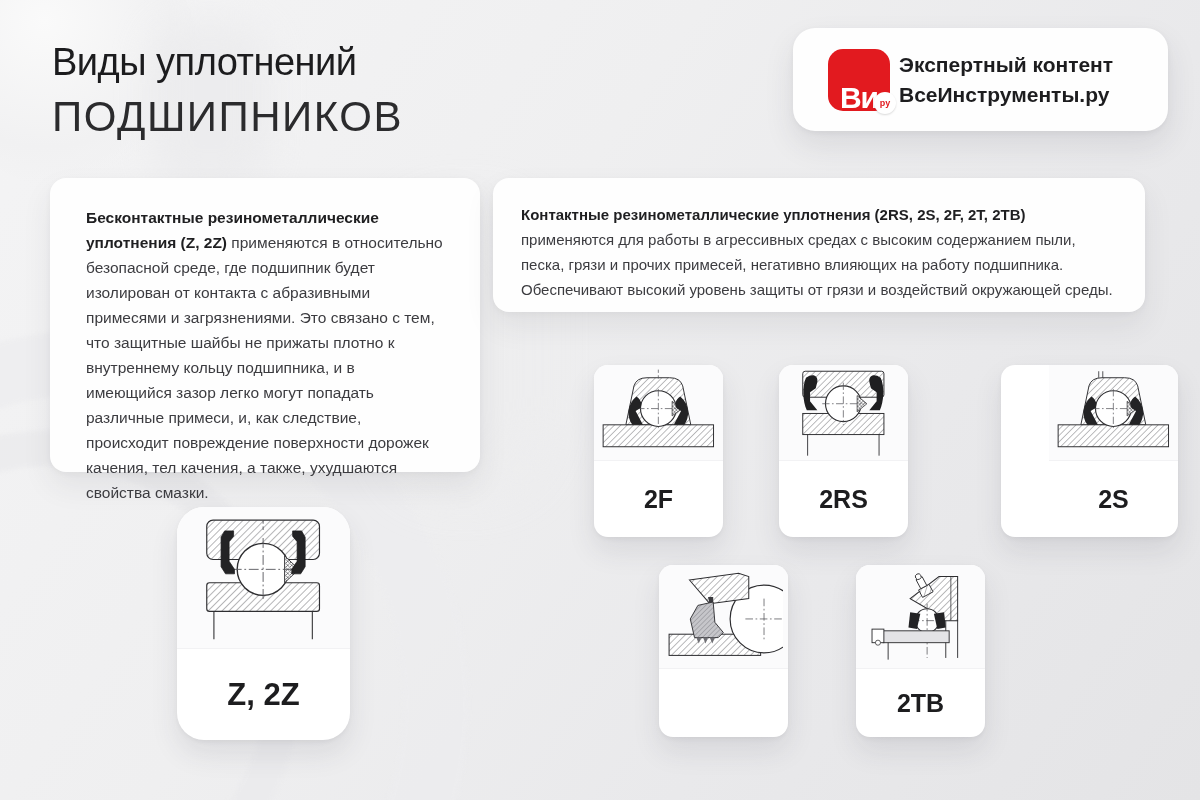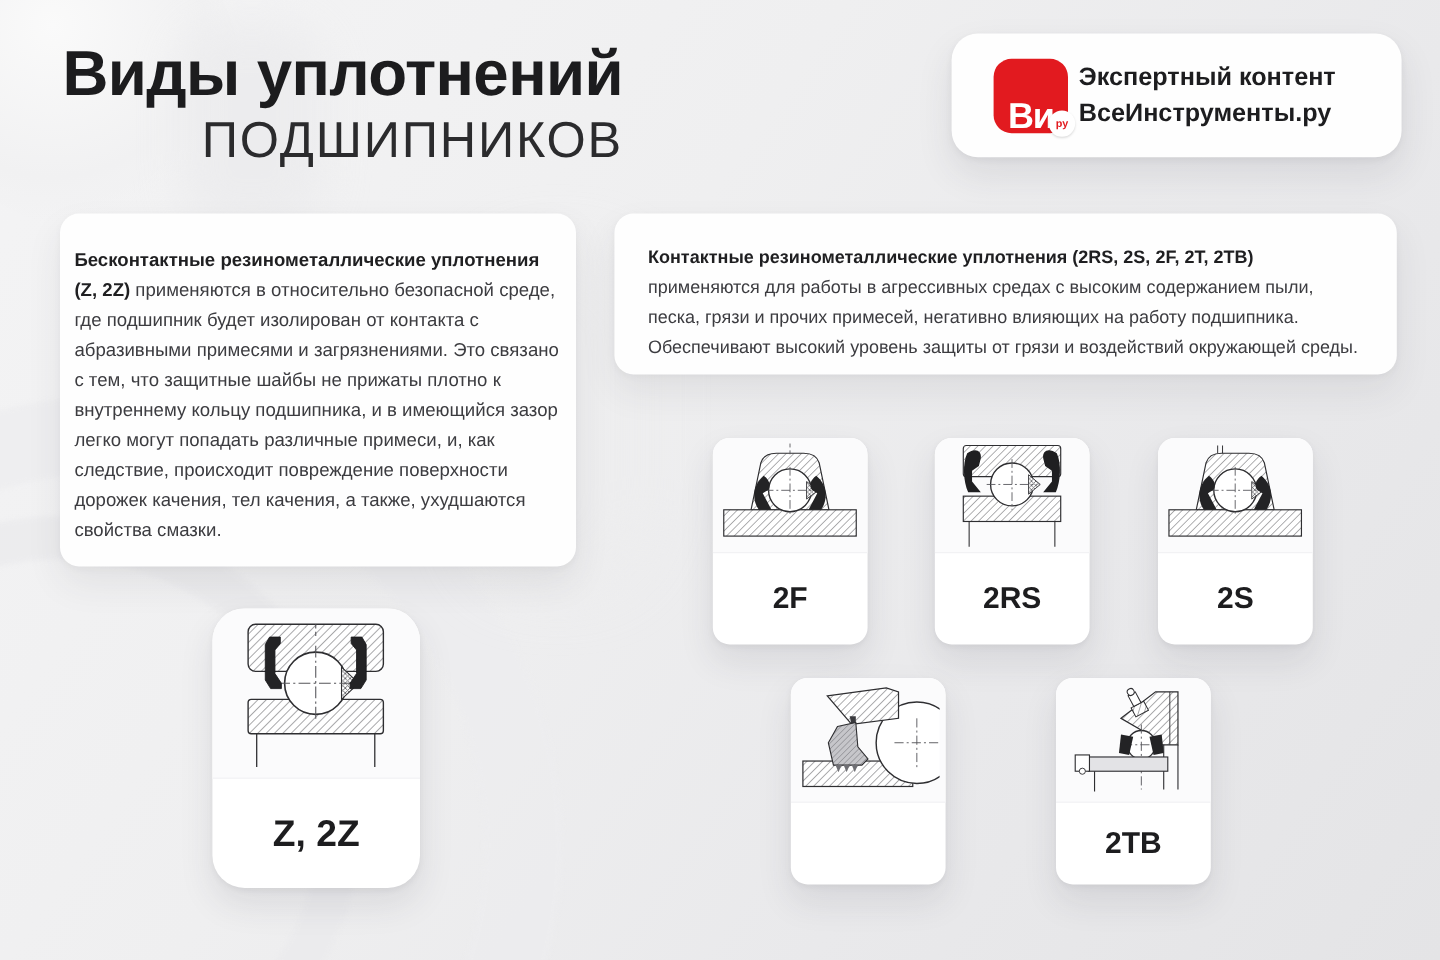--- a/index.html
+++ b/index.html
@@ -17,65 +17,65 @@
     border:64px solid #ededef;opacity:.75;filter:blur(2px);}
   .wm-ring-inner{left:-200px;top:430px;width:430px;height:430px;border-radius:50%;
     border:36px solid #ebebed;opacity:.8;filter:blur(2px);}
   .wm-blob{left:390px;top:210px;width:150px;height:280px;border-radius:60px;
     background:#ededee;opacity:.55;filter:blur(26px);}
   .wm-blob2{left:150px;top:20px;width:120px;height:170px;border-radius:40px;
     background:#e9e9eb;opacity:.6;filter:blur(18px);}
 
   
   .title{position:absolute;left:52px;top:32px;}
-  .title-line1{font-size:53px;font-weight:700;letter-spacing:-0.5px;line-height:60px;color:#1c1c1e;}
+  .title-line1{font-size:38px;font-weight:400;letter-spacing:-0.5px;line-height:60px;color:#1c1c1e;}
   .title-line2{font-size:42px;font-weight:400;letter-spacing:1.5px;line-height:50px;color:#2b2b2d;text-align:right;}
 
   .badge{position:absolute;left:793px;top:28px;width:375px;height:103px;
     background:#fefefe;border-radius:22px;display:flex;align-items:center;
     padding-left:35px;box-sizing:border-box;
     box-shadow:0 14px 30px rgba(50,50,70,.10),0 2px 6px rgba(0,0,0,.05);}
   .logo{position:relative;width:62px;height:62px;border-radius:15px;background:#e21a1f;
     display:flex;align-items:center;justify-content:center;flex:0 0 auto;}
   .logo-txt{color:#fff;font-size:30px;font-weight:700;letter-spacing:-1px;transform:translateY(1px);margin-top:34px;}
   .logo-sub{position:absolute;top:-5px;right:-6px;width:22px;height:22px;border-radius:50%;
     background:#fff;display:flex;align-items:center;justify-content:center;
     color:#e21a1f;font-size:9px;font-weight:700;box-shadow:0 1px 2px rgba(0,0,0,.15);margin-top:48px;}
   .badge-text{margin-left:9px;font-size:21px;font-weight:700;line-height:30px;color:#1d1d1f;}
 
   
   .info-card{position:absolute;background:#fefefe;border-radius:16px;
     box-shadow:0 14px 30px rgba(50,50,70,.08),0 2px 6px rgba(0,0,0,.04);
     box-sizing:border-box;color:#3c3c40;}
   .info-card p{margin:0;font-size:15.5px;line-height:25px;}
   .info-card b{color:#1f1f21;}
-  .card-noncontact{left:50px;top:178px;width:430px;height:294px;padding:27px 12px;}
-  .card-contact{left:512px;top:178px;width:652px;height:134px;padding:24px 28px;}
+  .card-noncontact{left:50px;top:178px;width:430px;height:294px;padding:27px 36px;}
+  .card-contact{left:493px;top:178px;width:652px;height:134px;padding:24px 28px;}
   .card-contact p{font-size:15px;line-height:25px;}
 
   
   .seal-card{position:absolute;background:#fff;border-radius:14px;overflow:hidden;
     box-shadow:0 14px 28px rgba(50,50,70,.10),0 2px 5px rgba(0,0,0,.05);
     display:flex;flex-direction:column;}
   .seal-diagram{background:#fbfbfc;border-bottom:1px solid #f2f2f4;flex:0 0 auto;
     display:flex;align-items:center;justify-content:center;}
   .seal-label{flex:1;display:flex;align-items:center;justify-content:center;
     font-weight:700;color:#1d1d1f;}
   .card-z2z{left:177px;top:507px;width:173px;height:233px;border-radius:27px;}
   .card-z2z .seal-diagram{height:141px;}
   .card-z2z .seal-label{font-size:31px;}
   .seal-sm{width:129px;height:172px;}
   .seal-sm .seal-label{font-size:25px;}
   .row-top .seal-diagram{height:95px;}
   .row-bottom .seal-diagram{height:103px;}
   .card-2f{left:594px;top:365px;}
   .card-2rs{left:779px;top:365px;}
-  .card-2s{left:965px;top:365px;}
+  .card-2s{left:1001px;top:365px;padding-left:48px;}
   .card-2t{left:659px;top:565px;}
-  .card-2tb{left:880px;top:565px;}
+  .card-2tb{left:856px;top:565px;}
   .seal-diagram svg{width:92%;height:94%;}
   .card-z2z .seal-diagram svg{width:88%;height:92%;}
 </style>
 </head>
 <body>
 
 <div class="stage">
 
   <svg width="0" height="0" style="position:absolute" aria-hidden="true">
     <defs>

